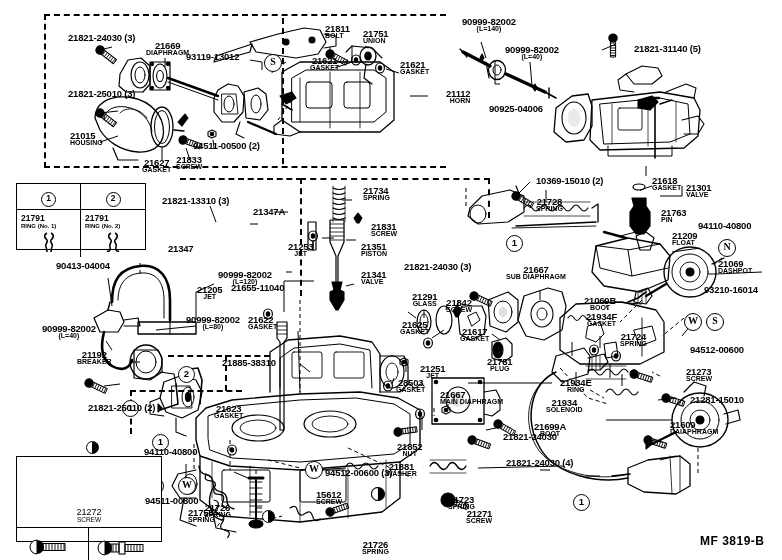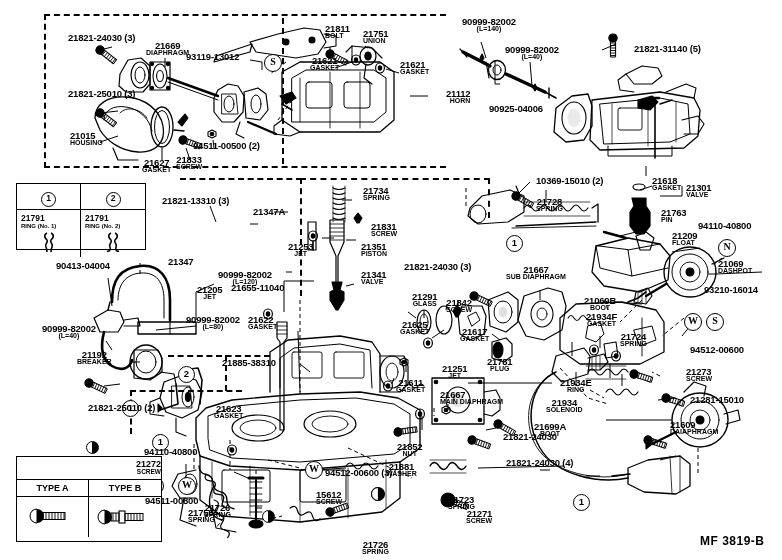--- a/index.html
+++ b/index.html
@@ -53,21 +53,21 @@
     background:linear-gradient(90deg,#fff 0 50%, #000 50% 100%);
   }
 
   
   .tbl{ position:absolute; border:1.6px solid #000; background:#fff; }
   .tbl .row{ display:flex; }
   .tbl .cell{ border-right:1.6px solid #000; box-sizing:border-box; }
   .tbl .cell:last-child{ border-right:none; }
   .tbl .rowb{ border-bottom:1.6px solid #000; }
   .hdrnum{ text-align:center; padding:3px 0 2px; }
-  .tcap{ font-size:9px;font-weight:bold;text-align:right;line-height:1.0;padding-top:3px; }
+  .tcap{ font-size:9px;font-weight:normal;text-align:center;line-height:1.0;padding-top:3px;margin-top:48px; }
   .tcap .nm{ font-size:6.5px; display:block; }
   .tsub{ font-size:9px;font-weight:bold;text-align:center;padding:3px 0;}
   .partnm{ font-size:8.5px;font-weight:bold;line-height:1.0;padding:4px 0 1px 4px;}
   .partnm .nm{ font-size:6px;display:block;}
   .ringwrap{ text-align:center;padding-top:1px;}
 
   
   .footcode{
     position:absolute;font-size:12px;font-weight:bold;letter-spacing:0.5px;
     font-family:"Liberation Sans", sans-serif;
@@ -697,28 +697,20 @@
     </div>
   </div>
 
   <div class="tbl" style="left:16px;top:456px;width:144px;height:84px;">
     <div class="rowb" style="height:22px;">
       <div class="tcap">
         <span>21272</span>
         <span class="nm">SCREW</span>
       </div>
     </div>
-    <div class="row rowb">
-      <div class="cell" style="width:50%;">
-        <div class="tsub">TYPE A</div>
-      </div>
-      <div class="cell" style="width:50%;">
-        <div class="tsub">TYPE B</div>
-      </div>
-    </div>
     <div class="row" style="height:40px;">
       <div class="cell" style="width:50%;">
         <div style="padding:10px 0 0 12px;">
           <svg width="50" height="18" viewBox="0 0 50 18">
             <circle cx="8" cy="9" r="7" fill="#000"></circle>
             <path d="M8,2 A7,7 0 0,0 8,16 Z" fill="#fff" stroke="#000" stroke-width="1"></path>
             <rect x="14" y="5.5" width="22" height="7" fill="none" stroke="#000" stroke-width="1"></rect>
             <path d="M17,5.5 L17,12.5 M20,5.5 L20,12.5 M23,5.5 L23,12.5 M26,5.5 L26,12.5
                      M29,5.5 L29,12.5 M32,5.5 L32,12.5 M35,5.5 L35,12.5" stroke="#000" stroke-width="0.9"></path>
           </svg>
@@ -817,21 +809,21 @@
     </div>
 
   <div class="lbl" style="left:634px;top:44px;">
     <span class="pn">21821-31140 (5)</span>
     </div>
 
   <div class="lbl" style="left:162px;top:196px;">
     <span class="pn">21821-13310 (3)</span>
     </div>
 
-  <div class="lbl" style="left:168px;top:257px;">
+  <div class="lbl" style="left:168px;top:244px;">
     <span class="pn">21347</span>
     </div>
 
   <div class="lbl" style="left:253px;top:207px;">
     <span class="pn">21347A</span>
     </div>
 
   <div class="lbl" style="left:363px;top:186px;">
     <span class="pn">21734</span>
     <span class="nm">SPRING</span>
@@ -912,27 +904,27 @@
   <div class="lbl ctr" style="left:460px;top:327px;">
     <span class="pn">21617</span>
     <span class="nm">GASKET</span>
     </div>
 
   <div class="lbl ctr" style="left:487px;top:357px;">
     <span class="pn">21781</span>
     <span class="nm">PLUG</span>
     </div>
 
-  <div class="lbl ctr" style="left:442px;top:364px;">
+  <div class="lbl ctr" style="left:420px;top:364px;">
     <span class="pn">21251</span>
     <span class="nm">JET</span>
     </div>
 
   <div class="lbl ctr" style="left:396px;top:378px;">
-    <span class="pn">21611</span>
+    <span class="pn">28503</span>
     <span class="nm">GASKET</span>
     </div>
 
   <div class="lbl" style="left:440px;top:390px;">
     <span class="pn">21667</span>
     <span class="nm">MAIN DIAPHRAGM</span>
     </div>
 
   <div class="lbl ctr" style="left:77px;top:350px;">
     <span class="pn">21192</span>

